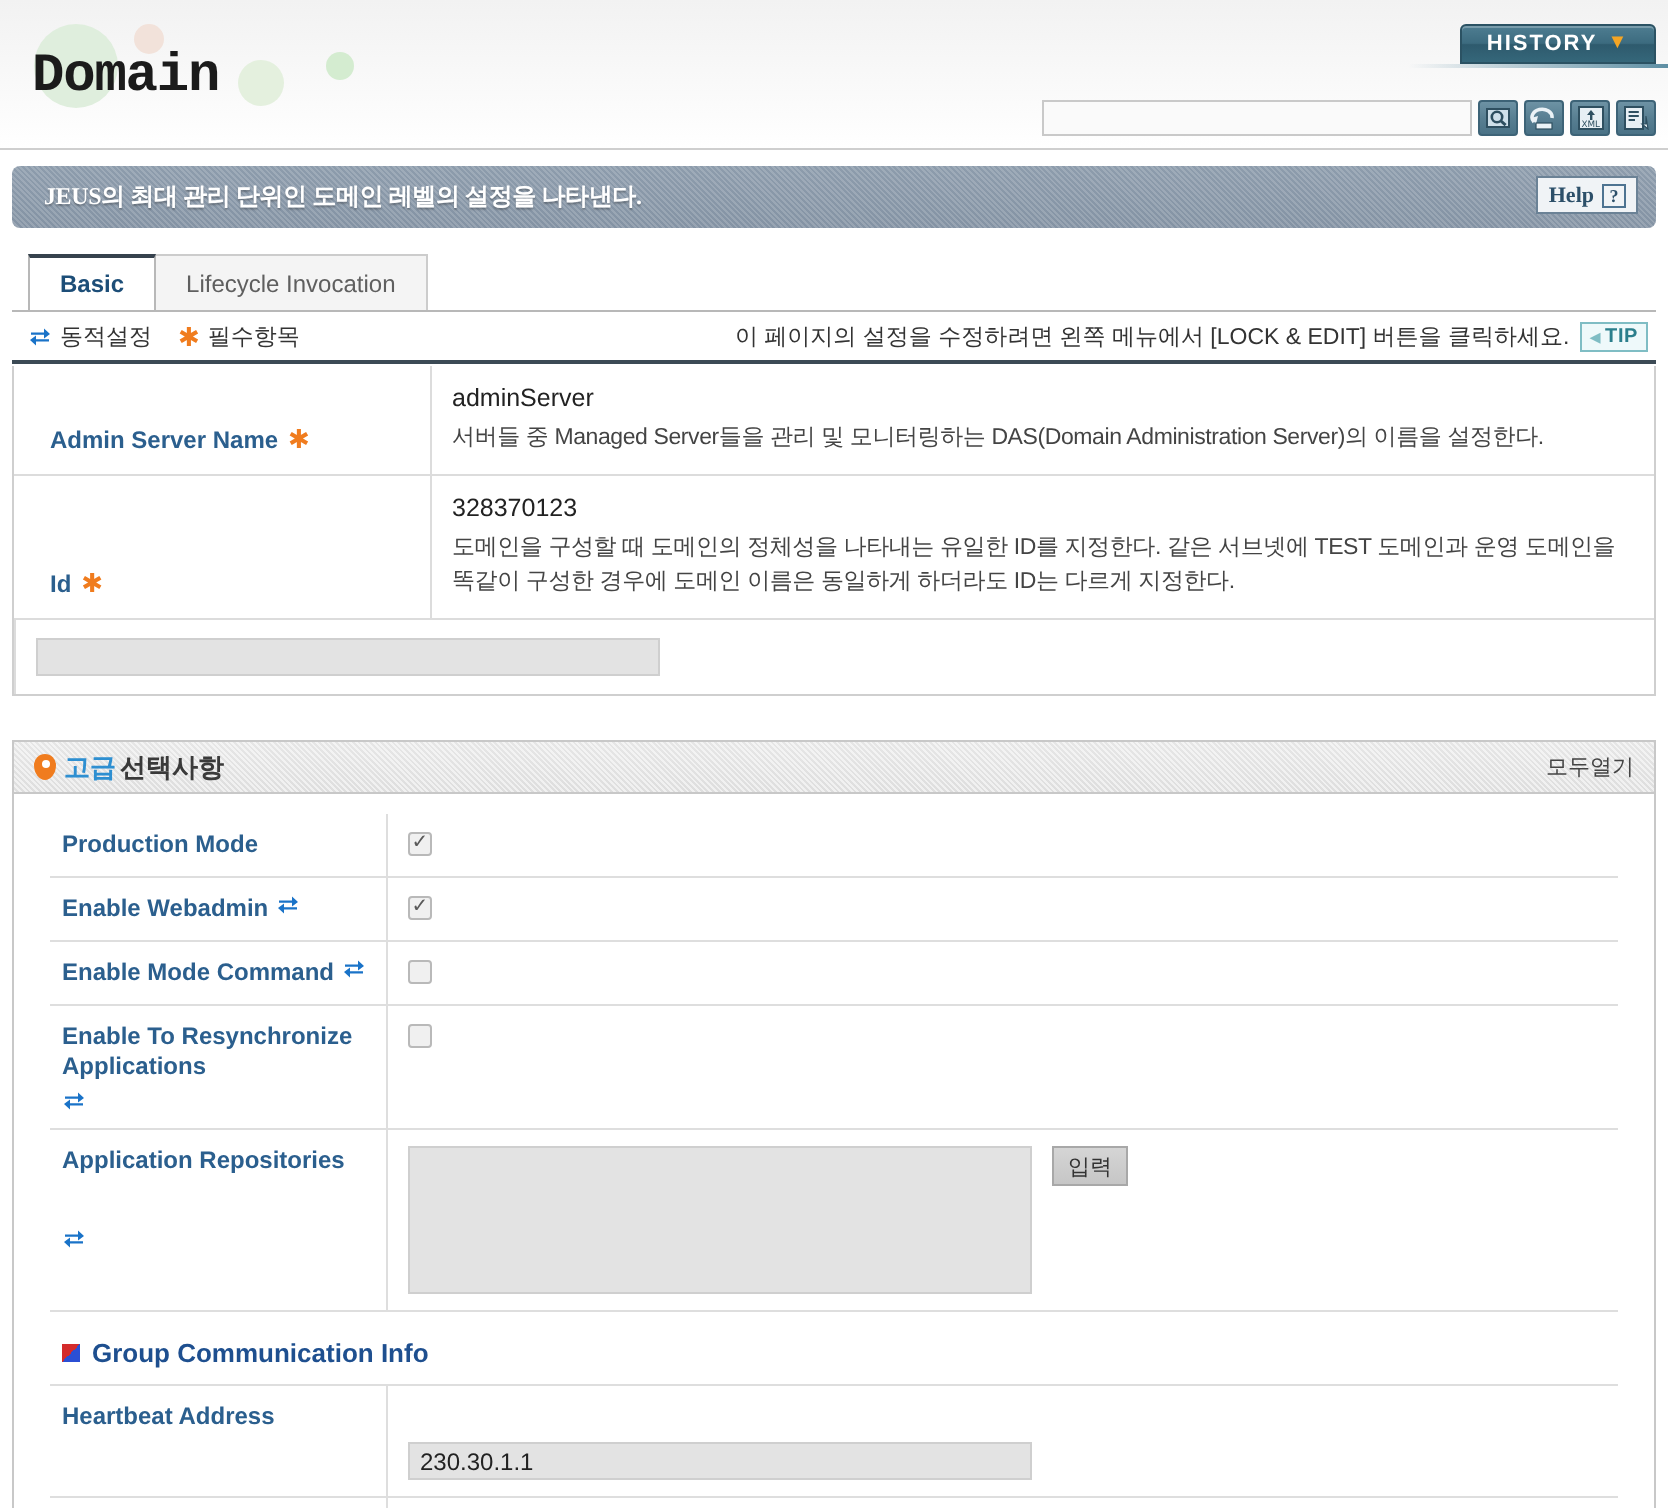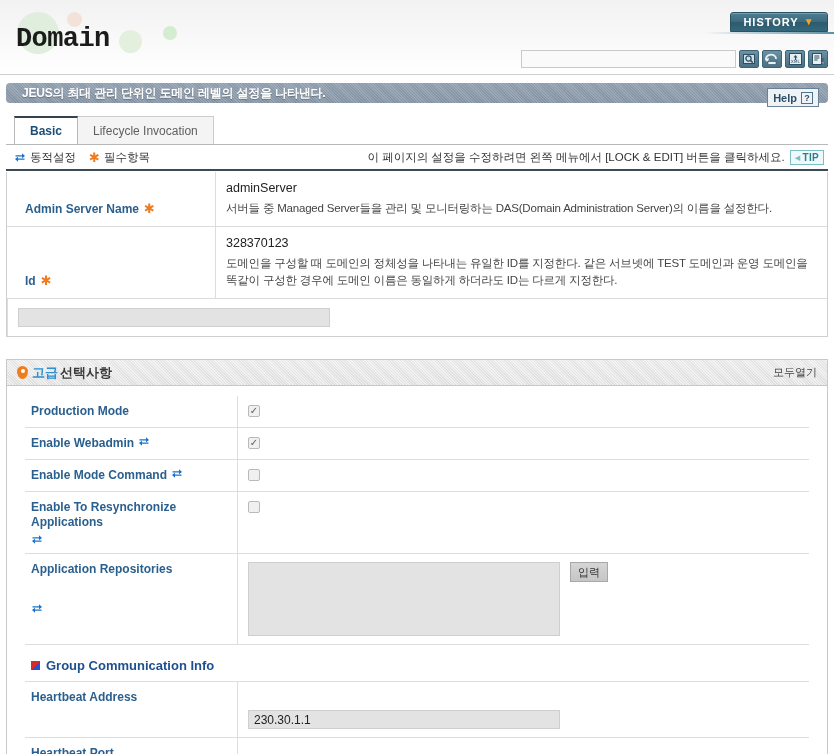--- a/index.html
+++ b/index.html
@@ -90,28 +90,29 @@
     align-items: center;
     justify-content: center;
     cursor: pointer;
   }
   .tool-btn svg { display: block; }
 
   
   .desc-banner {
     position: relative;
     margin: 8px 6px 0 6px;
-    height: 20px;
+    height: 31px;
     background:
       repeating-linear-gradient(45deg, rgba(255,255,255,0.16) 0 1px, rgba(0,0,0,0) 1px 2px),
       linear-gradient(to bottom, #8d9cac 0%, #8493a4 100%);
     border-radius: 4px;
     display: flex;
     align-items: center;
     padding-left: 16px;
+    font-family: Liberation Serif, serif;
   }
   .desc-banner-text {
     color: #ffffff;
     font-size: 12px;
     font-weight: bold;
     text-shadow: 0 1px 1px rgba(0,0,0,0.28);
     letter-spacing: -0.2px;
   }
   .help-btn {
     position: absolute;
@@ -308,21 +309,20 @@
     color: #444;
     cursor: pointer;
   }
   .adv-body { padding: 10px 18px 0 18px; }
 
   .arow {
     display: flex;
     border-bottom: 1px solid #dedede;
     min-height: 31px;
     align-items: stretch;
-    gap: 44px;
   }
   .arow:last-child { border-bottom: none; }
   .alabel {
     width: 168px;
     min-width: 168px;
     padding: 8px 8px 8px 6px;
     font-size: 12px;
     color: #2b5f8e;
     font-weight: bold;
     line-height: 15px;

